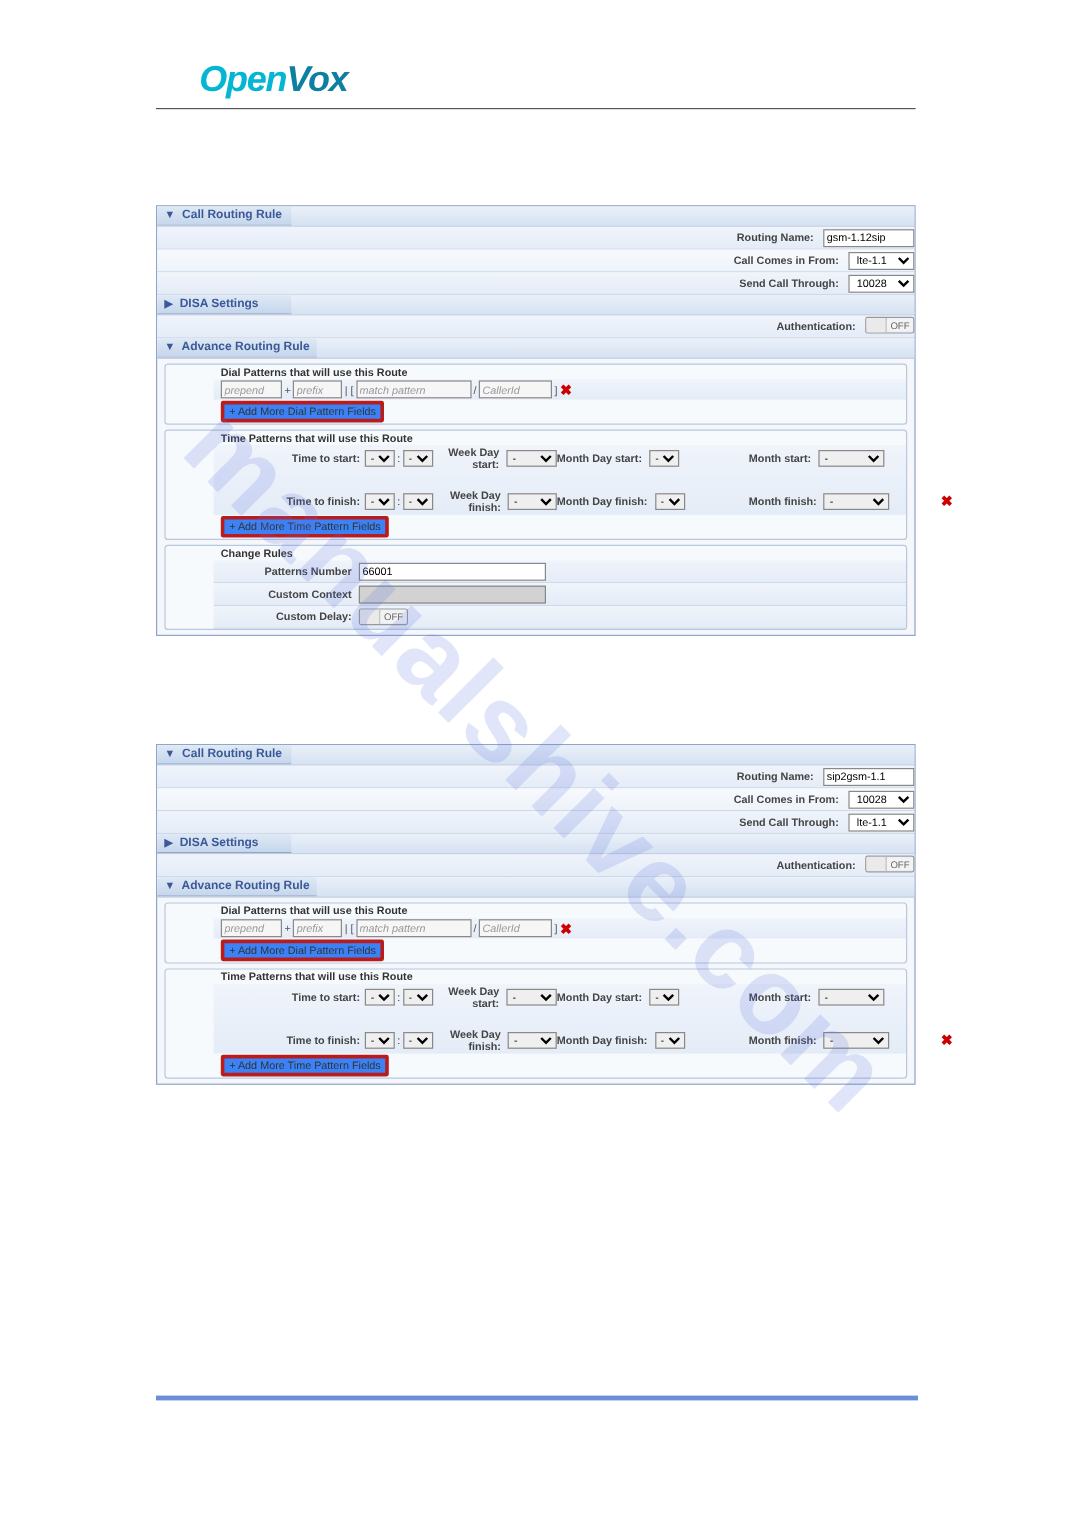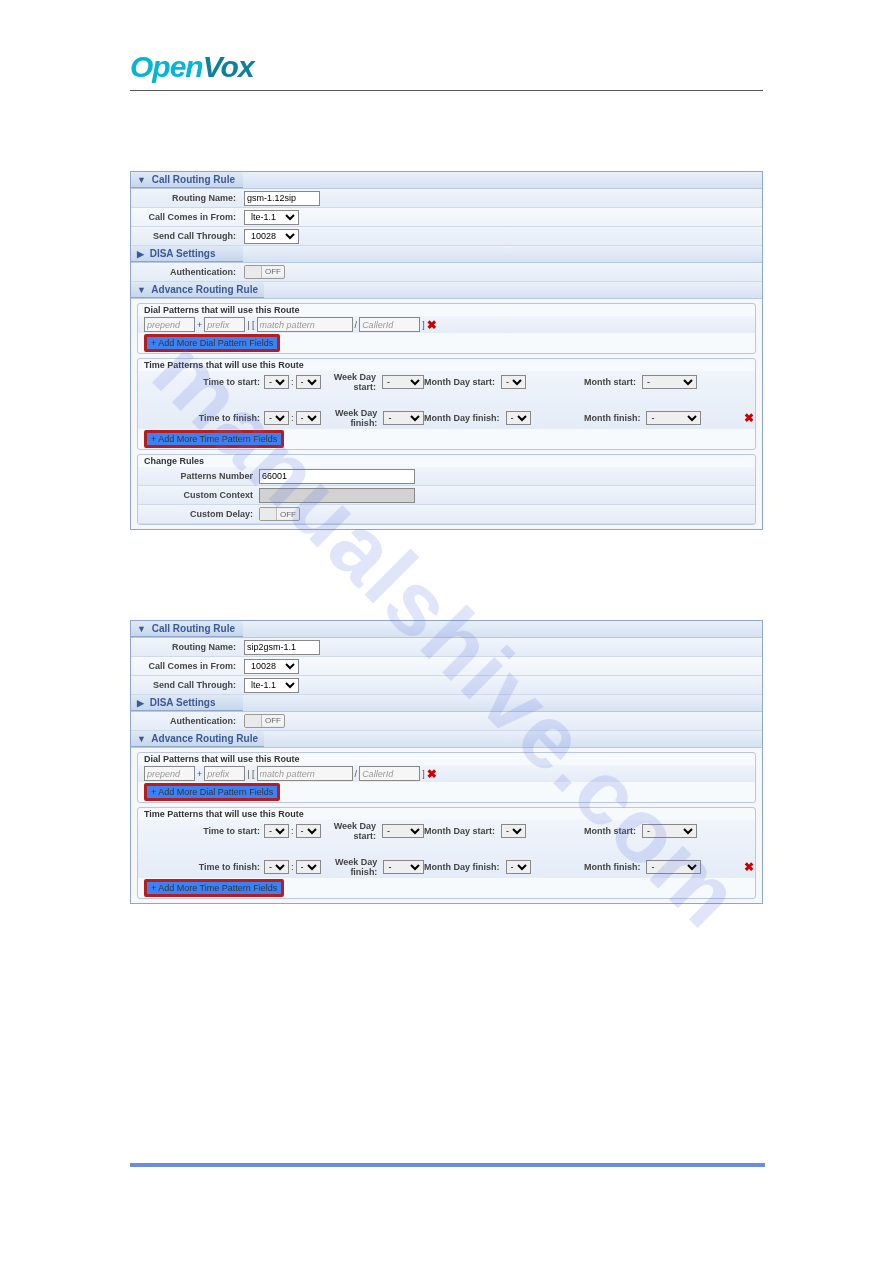--- a/index.html
+++ b/index.html
@@ -17,20 +17,21 @@
     padding: 50px 130px 0 130px;
   }
   .header-logo {
     margin-bottom: 6px;
   }
   .logo-text {
     font-size: 30px;
     font-weight: bold;
     font-style: italic;
     letter-spacing: -1px;
+    margin-left: 36px;
   }
   .logo-open { color: #04b5d4; }
   .logo-vox  { color: #0f7fa0; }
   hr.header-rule { border: none; border-top: 1px solid #555; margin: 2px 0 0 0; }
 
   .panel {
     border: 1px solid #8da6c9;
     background: #f5f7fb;
     margin-top: 80px;
   }
@@ -54,20 +55,21 @@
     padding: 0;
   }
 
   .row {
     display: flex;
     align-items: center;
     border-bottom: 1px solid #cfd9ea;
     background: linear-gradient(#f0f4fb,#e4ecf7);
     height: 16px;
     padding: 1px 0;
+    justify-content: flex-end;
   }
   .row.light { background: linear-gradient(#f7fafd,#eef3fa); }
   .row .label {
     width: 105px;
     text-align: right;
     padding-right: 6px;
     font-size: 9px;
     font-weight: bold;
     color: #444;
   }
@@ -95,20 +97,21 @@
     overflow: hidden;
   }
   .off-toggle .knob { width: 16px; background:#eaeaea; height:12px; border-right:1px solid #bbb; }
   .off-toggle .off { font-size:8px; padding:0 3px; color:#666; background:#f3f3f3; }
 
   .subgroup {
     margin: 4px 6px;
     border: 1px solid #b8c8e0;
     border-radius: 3px;
     background: #f7fafd;
+    padding-left: 40px;
   }
   .subgroup-title {
     font-size: 9px;
     font-weight: bold;
     padding: 1px 6px;
     color:#333;
   }
   .add-btn {
     display: inline-block;
     font-size: 9px;

